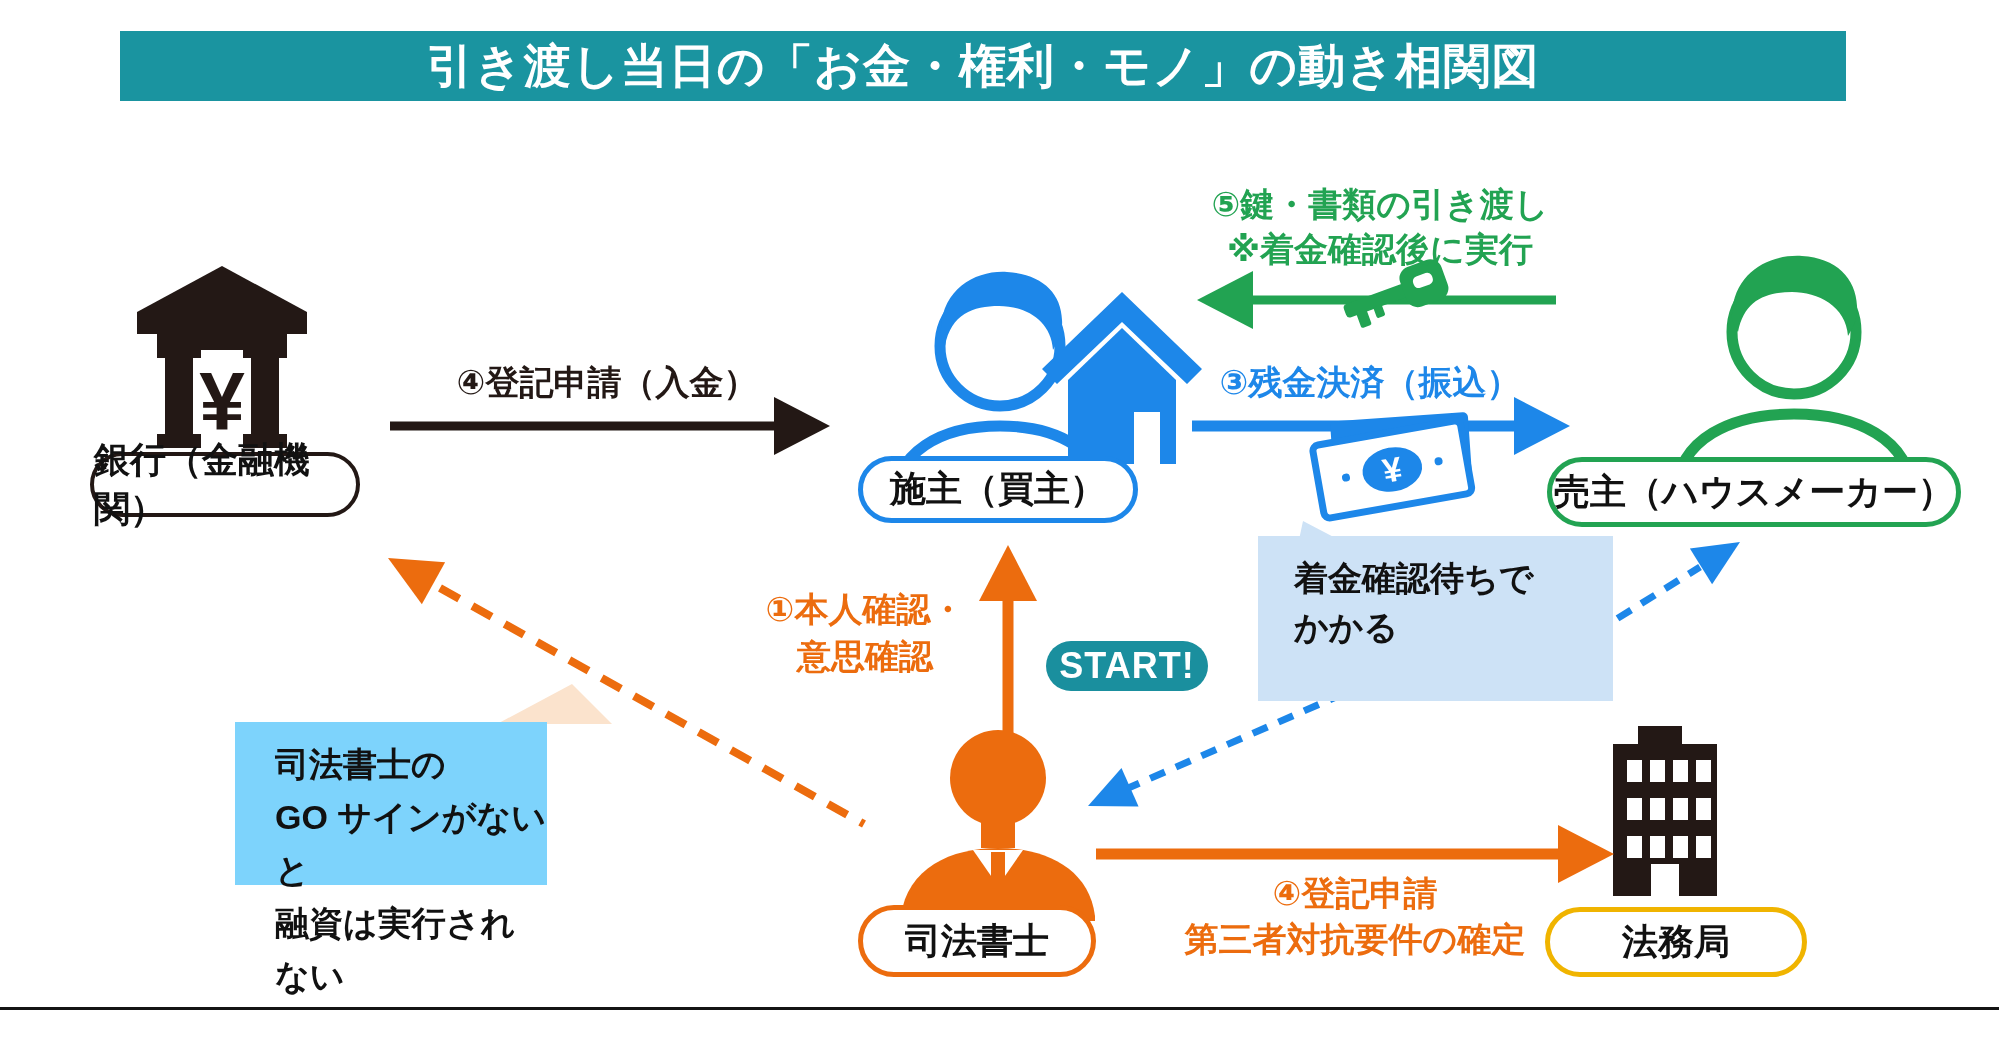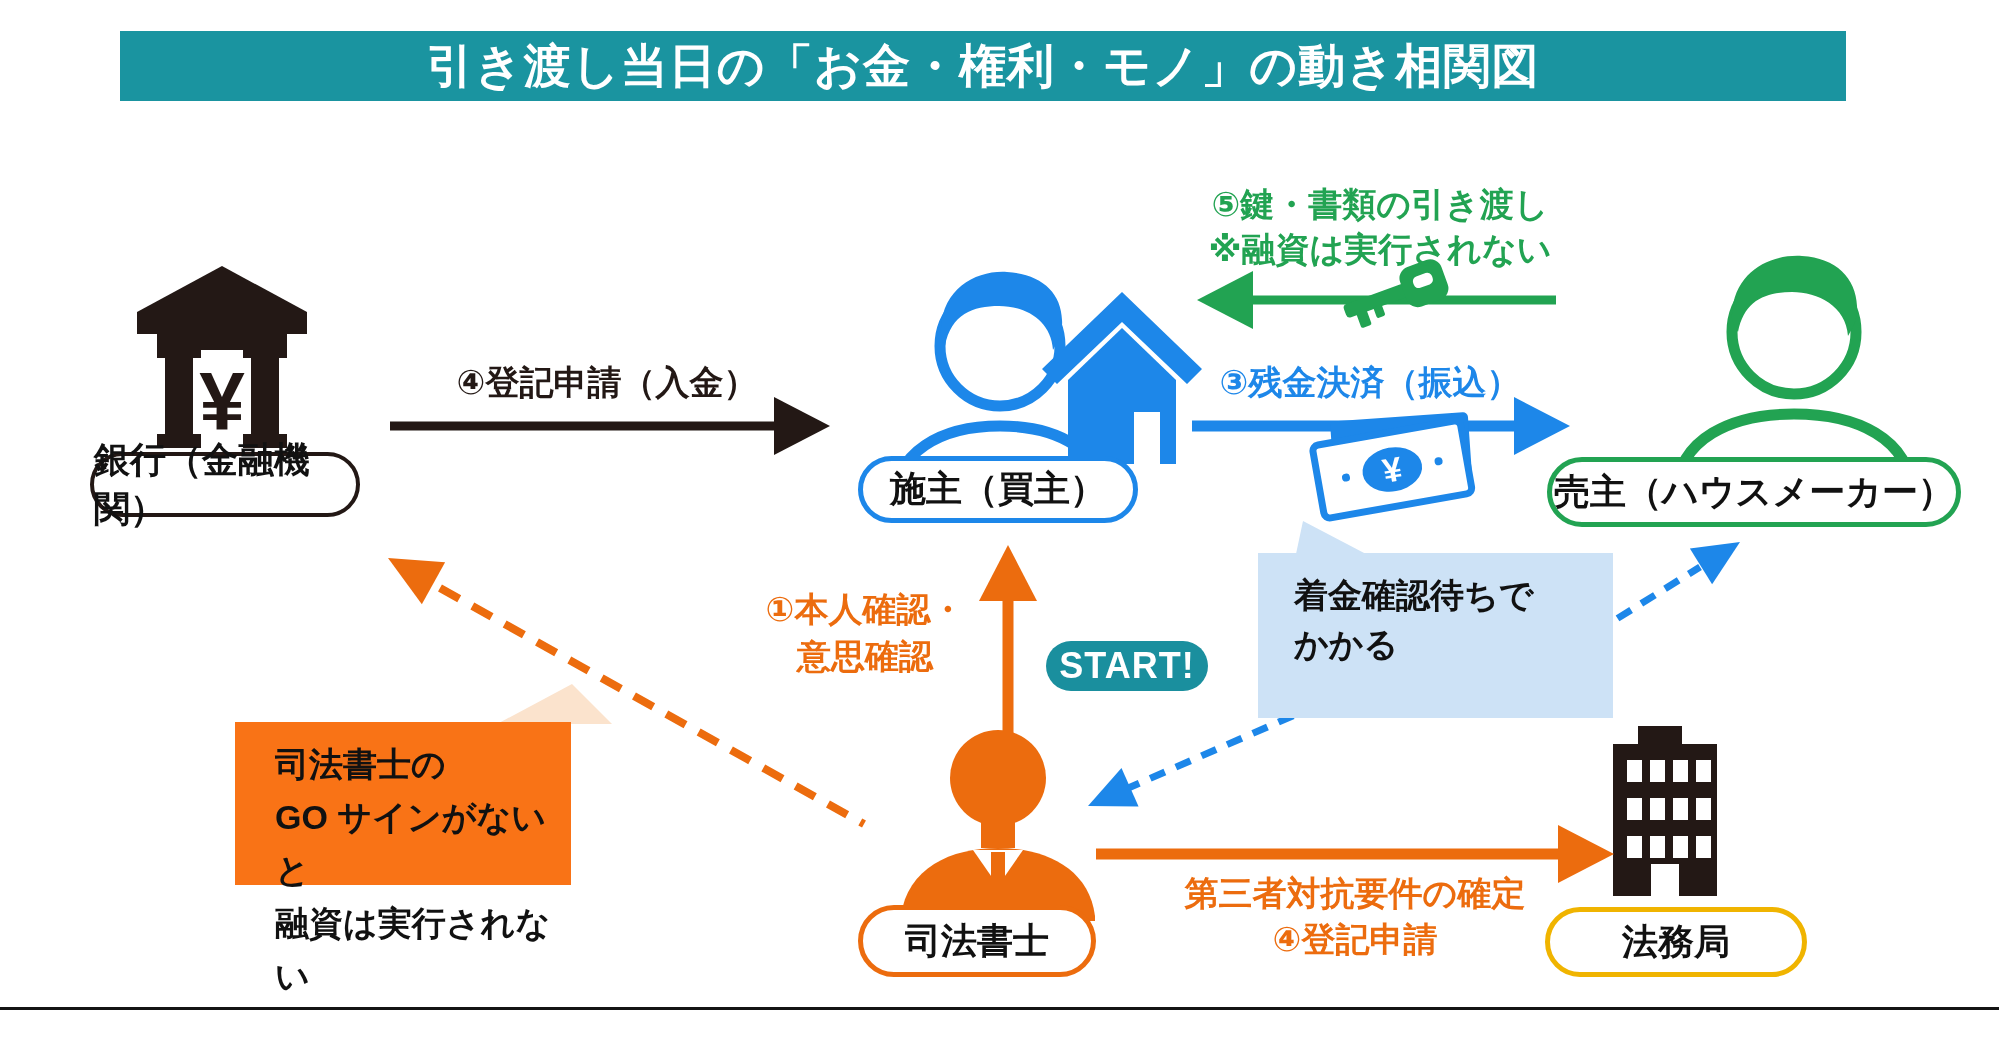--- a/index.html
+++ b/index.html
@@ -27,23 +27,23 @@
   .lbl-step3{left:1190px;top:360px;width:360px;color:#1d87e9;}
   .lbl-step5{left:1170px;top:182px;width:420px;color:#22a352;}
   .lbl-step1{left:740px;top:586px;width:250px;color:#ec6c0e;line-height:47px;}
   .lbl-step4{left:1130px;top:870px;width:450px;color:#ec6c0e;line-height:46px;}
   .start-badge{
     position:absolute;z-index:2;left:1046px;top:641px;width:162px;height:50px;background:#1a8f9e;
     border-radius:26px;display:flex;align-items:center;justify-content:center;
     color:#fff;font-size:36px;letter-spacing:1px;
   }
   .note{position:absolute;z-index:2;font-size:34px;color:#111;}
-  .note-wait{left:1258px;top:553px;width:355px;height:165px;background:#cde2f6;
+  .note-wait{left:1258px;top:536px;width:355px;height:165px;background:#cde2f6;
     padding:18px 0 0 36px;box-sizing:border-box;line-height:49px;}
-  .note-go{left:235px;top:722px;width:336px;height:163px;background:#f97316;
+  .note-go{left:235px;top:722px;width:312px;height:163px;background:#7dd3fc;
     padding:16px 0 0 40px;box-sizing:border-box;line-height:53px;}
   .bottom-rule{position:absolute;left:0;top:1007px;width:1999px;height:3px;background:#141414;z-index:2;}
 </style>
 </head>
 <body>
 
 <div class="canvas">
 
   <div class="title-bar">
     <span>引き渡し当日の「お金・権利・モノ」の動き相関図</span>
@@ -182,32 +182,32 @@
   </div>
   <div class="pill pill-bureau">
     <span>法務局</span>
   </div>
 
   <div class="flow-label lbl-step2">
     <div>④登記申請（入金）</div>
   </div>
   <div class="flow-label lbl-step5">
     <div>⑤鍵・書類の引き渡し</div>
-    <div>※融資は実行されない</div>
+    <div>※着金確認後に実行</div>
   </div>
   <div class="flow-label lbl-step3">
     <div>③残金決済（振込）</div>
   </div>
   <div class="flow-label lbl-step1">
     <div>①本人確認・</div>
     <div>意思確認</div>
   </div>
   <div class="flow-label lbl-step4">
+    <div>④登記申請</div>
     <div>第三者対抗要件の確定</div>
-    <div>④登記申請</div>
   </div>
 
   <div class="start-badge">
     <span>START!</span>
   </div>
 
   <div class="note note-wait">
     <div>着金確認待ちで</div>
     <div>かかる</div>
   </div>

